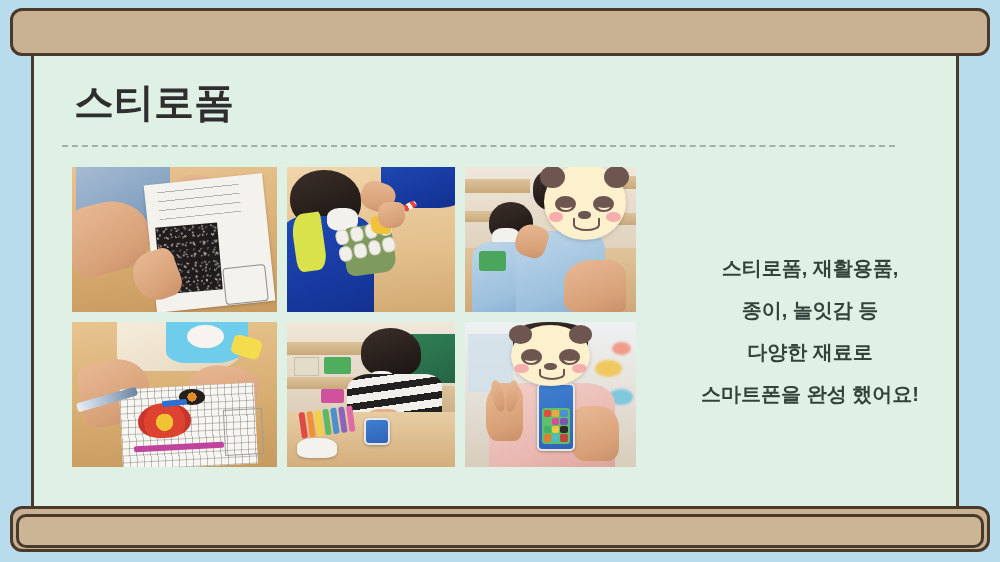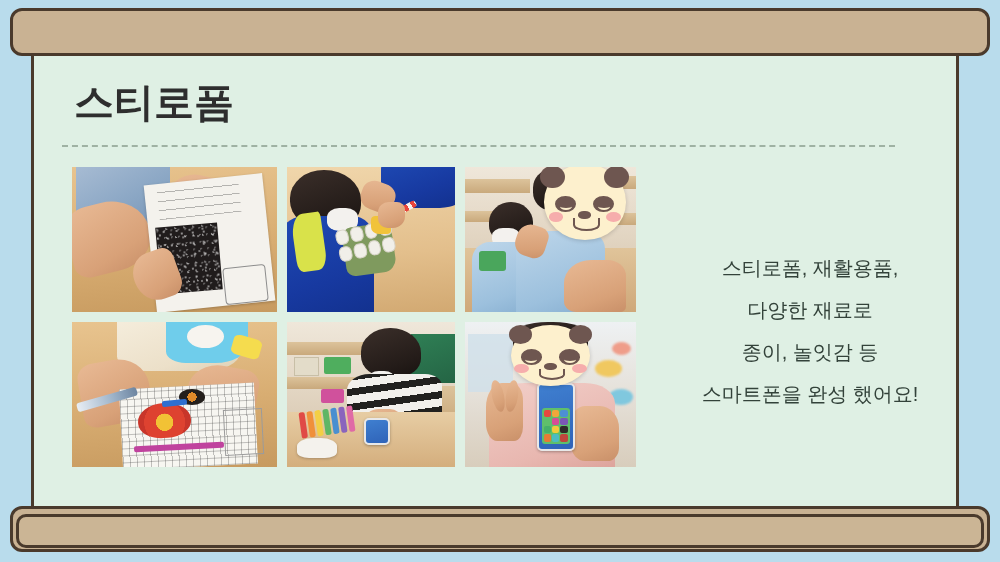--- a/index.html
+++ b/index.html
@@ -295,21 +295,21 @@
   .caption {
     position: absolute;
     left: 660px;
     top: 258px;
     width: 300px;
     text-align: center;
   }
   .caption-line {
     color: #33423a;
     font-size: 20px;
-    font-weight: normal;
+    font-weight: bold;
     line-height: 1.0;
     margin-bottom: 22px;
     white-space: nowrap;
   }
   .caption-line:last-child { margin-bottom: 0; }
 </style>
 </head>
 <body>
 
 <div id="slide">
@@ -474,21 +474,21 @@
         <div class="panda-cheek" style="right:4%;top:64%;width:19%;height:15%;"></div>
         <div class="panda-nose" style="left:42%;top:62%;width:16%;height:12%;"></div>
         <div class="panda-mouth" style="left:36%;top:72%;width:28%;height:16%;"></div>
       </div>
     </div>
 
   </div>
 
   <div class="caption">
     <div class="caption-line">스티로폼, 재활용품,</div>
+    <div class="caption-line">종이, 놀잇감 등</div>
     <div class="caption-line">다양한 재료로</div>
-    <div class="caption-line">종이, 놀잇감 등</div>
     <div class="caption-line">스마트폰을 완성 했어요!</div>
   </div>
 
   <div class="bar bar-bottom"></div>
   <div class="bar-bottom-inner"></div>
 
 </div>
 
 </body></html>

